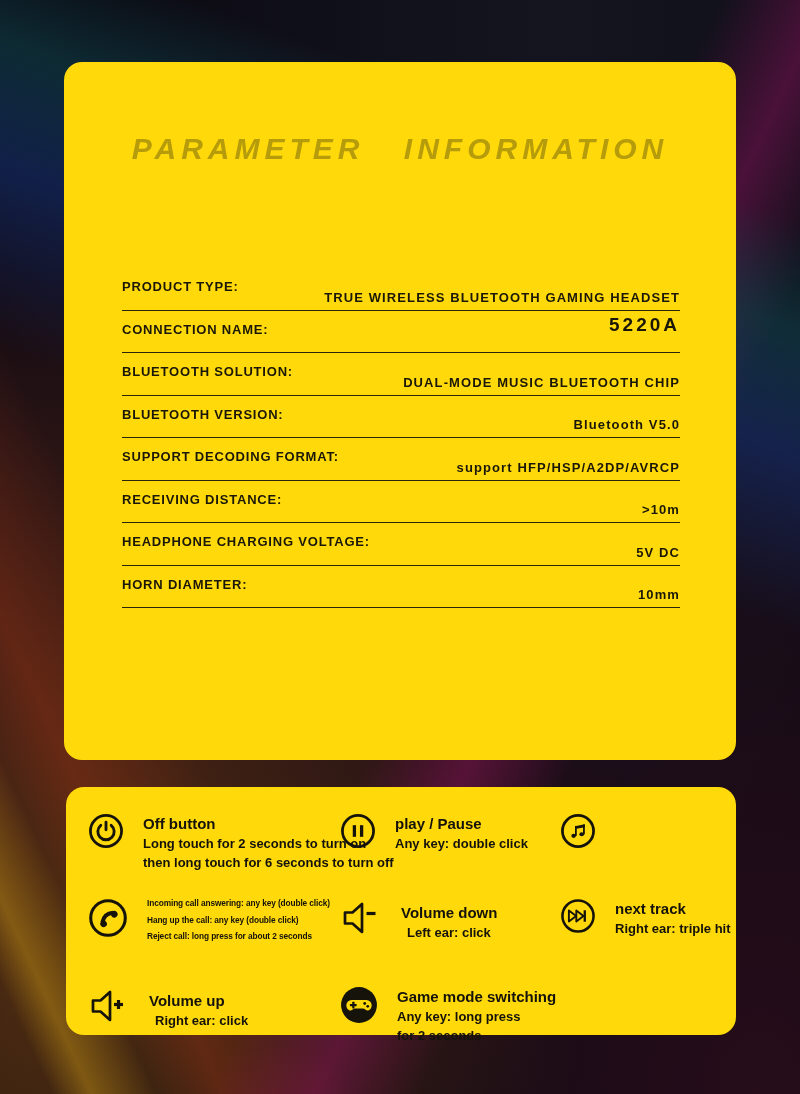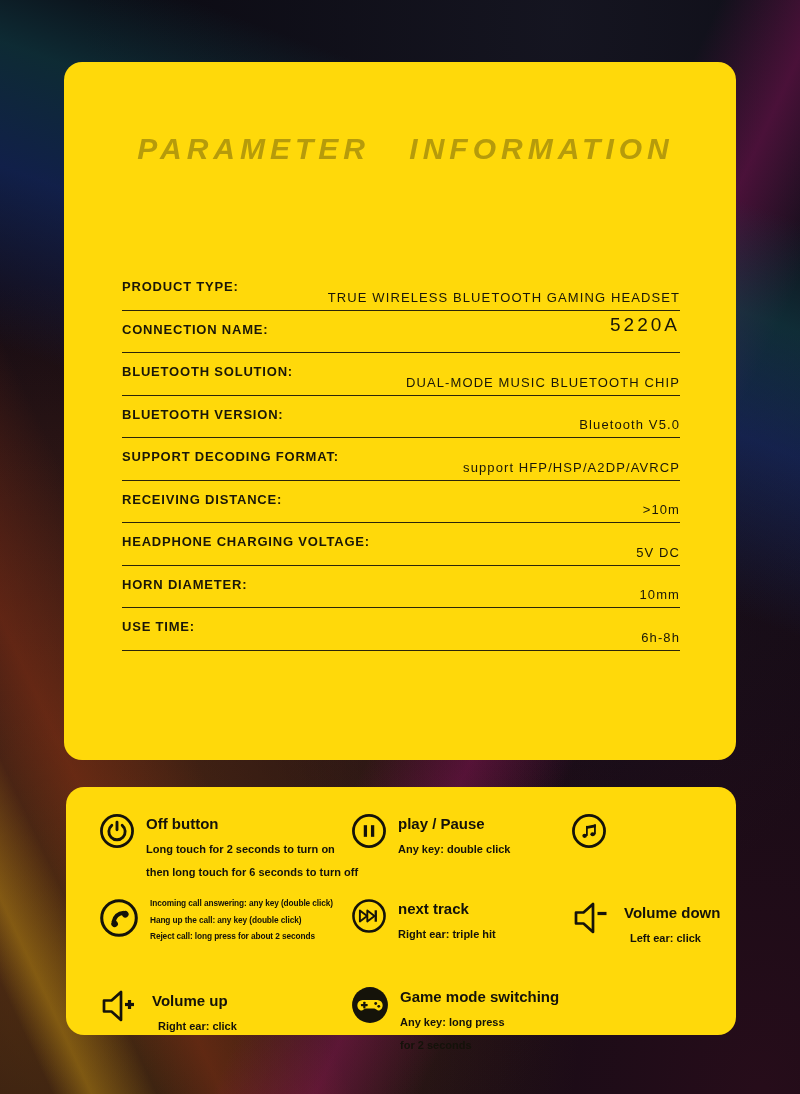--- a/index.html
+++ b/index.html
@@ -11,56 +11,56 @@
     background-image:
       linear-gradient(200deg, rgba(0,0,0,0) 16%, rgba(16,75,85,.50) 24%, rgba(24,58,140,.45) 33%, rgba(0,0,0,0) 46%),
       linear-gradient(115deg, rgba(0,0,0,0) 55%, rgba(145,18,95,.45) 63%, rgba(0,0,0,0) 71%),
       linear-gradient(65deg, rgba(0,0,0,0) 4%, rgba(200,150,20,.45) 7%, rgba(0,0,0,0) 12%, rgba(150,50,20,.40) 17%, rgba(0,0,0,0) 27%),
       radial-gradient(ellipse at 8% 88%, rgba(110,70,12,.55), rgba(0,0,0,0) 50%),
       radial-gradient(ellipse at 0% 70%, rgba(80,18,30,.6), rgba(0,0,0,0) 55%),
       radial-gradient(ellipse at 95% 100%, rgba(120,20,50,.25), rgba(0,0,0,0) 50%),
       radial-gradient(ellipse at 70% 2%, rgba(22,22,34,.9), rgba(0,0,0,0) 60%);
   }
 
-  .card { position:absolute; background:#FFD90A; border-radius:18px;padding-left:11px; }
+  .card { position:absolute; background:#FFD90A; border-radius:18px; }
   #param-card   { left:64px; top:62px;  width:672px; height:698px; }
   #control-card { left:66px; top:787px; width:670px; height:248px; }
 
   .param-title {
     padding-top:70px; text-align:center;
     font-style:italic; font-weight:bold; font-size:30px;
     letter-spacing:5px; word-spacing:26px; color:#B69B0B;
     white-space:nowrap;
   }
 
   .specs { position:absolute; left:58px; right:56px; top:206px; }
   .spec-row { position:relative; height:42.5px; border-bottom:1.6px solid #2B2508; }
   .spec-label {
     position:absolute; left:0; top:11px;
     font-size:13px; font-weight:bold; letter-spacing:.8px; color:#1A1708;
     white-space:nowrap;
     text-align:right;
   }
   .spec-value {
     position:absolute; right:0; bottom:5px;
-    font-size:13px; font-weight:normal; letter-spacing:1.1px; color:#1A1708;
+    font-size:13px; font-weight:bold; letter-spacing:1.1px; color:#1A1708;
     white-space:nowrap;
   }
   .spec-row.big .spec-value { font-size:19px; letter-spacing:3px; bottom:16px;margin-left:31px; }
 
   .controls-grid {
     display:grid; grid-template-columns:252px 220px auto;
     grid-template-rows:85px 88px auto;
     padding:26px 8px 0 22px;
   }
-  .ctl { display:flex; gap:11px; align-items:flex-start; }
+  .ctl { display:flex; gap:19px; align-items:flex-start; }
   .ctl svg { flex:none; display:block; }
   .ctl-text { padding-top:2px; }
   .ctl-title { font-size:15px; font-weight:bold; color:#14120A; white-space:nowrap; }
-  .ctl-line  { font-size:11px; font-weight:bold; color:#14120A; margin-top:11px; white-space:nowrap; }
+  .ctl-line  { font-size:13px; font-weight:bold; color:#14120A; margin-top:4px; white-space:nowrap; }
   .ctl.small .ctl-text { padding-top:0; }
   .ctl.small .ctl-line { font-size:8.3px; margin-top:0; margin-bottom:6.5px; letter-spacing:-.1px; }
   .ctl.vol .ctl-title { padding-top:4px; }
   .ctl.vol .ctl-line  { margin-left:6px; }
 </style>
 </head>
 <body>
 
 <div id="screen">
 
@@ -93,24 +93,20 @@
         <span class="spec-value">&gt;10m</span>
       </div>
       <div class="spec-row">
         <span class="spec-label">HEADPHONE CHARGING VOLTAGE:</span>
         <span class="spec-value">5V DC</span>
       </div>
       <div class="spec-row">
         <span class="spec-label">HORN DIAMETER:</span>
         <span class="spec-value">10mm</span>
       </div>
-      <div class="spec-row">
-        <span class="spec-label">USE TIME:</span>
-        <span class="spec-value">6h-8h</span>
-      </div>
     </div>
   </div>
 
   <div id="control-card" class="card">
     <div class="controls-grid">
 
       <div class="ctl">
         <svg width="36" height="36" viewBox="0 0 34 34">
           <circle cx="17" cy="17" r="14.7" fill="none" stroke="#15130A" stroke-width="2.6"></circle>
           <line x1="17" y1="8.6" x2="17" y2="15.8" stroke="#15130A" stroke-width="2.7" stroke-linecap="round"></line>
@@ -156,41 +152,41 @@
             <path d="M10.9 16.6 Q17 12 23.1 16.6" fill="none" stroke="#15130A" stroke-width="3.4"></path>
           </g>
         </svg>
         <div class="ctl-text">
           <div class="ctl-line">Incoming call answering: any key (double click)</div>
           <div class="ctl-line">Hang up the call: any key (double click)</div>
           <div class="ctl-line">Reject call: long press for about 2 seconds</div>
         </div>
       </div>
 
+      <div class="ctl vol">
+        <svg width="42" height="40" viewBox="0 0 42 40">
+          <path d="M5 14.5 h7.5 l9.5 -8.5 v28 l-9.5 -8.5 H5 z" fill="none" stroke="#15130A" stroke-width="2.7" stroke-linejoin="round"></path>
+          <line x1="26.5" y1="15.5" x2="35.5" y2="15.5" stroke="#15130A" stroke-width="3.2"></line>
+        </svg>
+        <div class="ctl-text">
+          <div class="ctl-title">Volume down</div>
+          <div class="ctl-line">Left ear: click</div>
+        </div>
+      </div>
+
       <div class="ctl">
         <svg width="36" height="36" viewBox="0 0 34 34">
           <circle cx="17" cy="17" r="14.7" fill="none" stroke="#15130A" stroke-width="2.4"></circle>
           <path d="M8.4 11.8 L15.2 17 L8.4 22.2 Z" fill="none" stroke="#15130A" stroke-width="1.8" stroke-linejoin="round"></path>
           <path d="M15.4 11.8 L22.2 17 L15.4 22.2 Z" fill="none" stroke="#15130A" stroke-width="1.8" stroke-linejoin="round"></path>
           <line x1="23.4" y1="11.6" x2="23.4" y2="22.4" stroke="#15130A" stroke-width="2.2"></line>
         </svg>
         <div class="ctl-text">
           <div class="ctl-title">next track</div>
           <div class="ctl-line">Right ear: triple hit</div>
-        </div>
-      </div>
-
-      <div class="ctl vol">
-        <svg width="42" height="40" viewBox="0 0 42 40">
-          <path d="M5 14.5 h7.5 l9.5 -8.5 v28 l-9.5 -8.5 H5 z" fill="none" stroke="#15130A" stroke-width="2.7" stroke-linejoin="round"></path>
-          <line x1="26.5" y1="15.5" x2="35.5" y2="15.5" stroke="#15130A" stroke-width="3.2"></line>
-        </svg>
-        <div class="ctl-text">
-          <div class="ctl-title">Volume down</div>
-          <div class="ctl-line">Left ear: click</div>
         </div>
       </div>
 
       <div class="ctl vol">
         <svg width="42" height="40" viewBox="0 0 42 40">
           <path d="M5 14.5 h7.5 l9.5 -8.5 v28 l-9.5 -8.5 H5 z" fill="none" stroke="#15130A" stroke-width="2.7" stroke-linejoin="round"></path>
           <line x1="26" y1="18.5" x2="35" y2="18.5" stroke="#15130A" stroke-width="3.2"></line>
           <line x1="30.5" y1="14" x2="30.5" y2="23" stroke="#15130A" stroke-width="3.2"></line>
         </svg>
         <div class="ctl-text">

